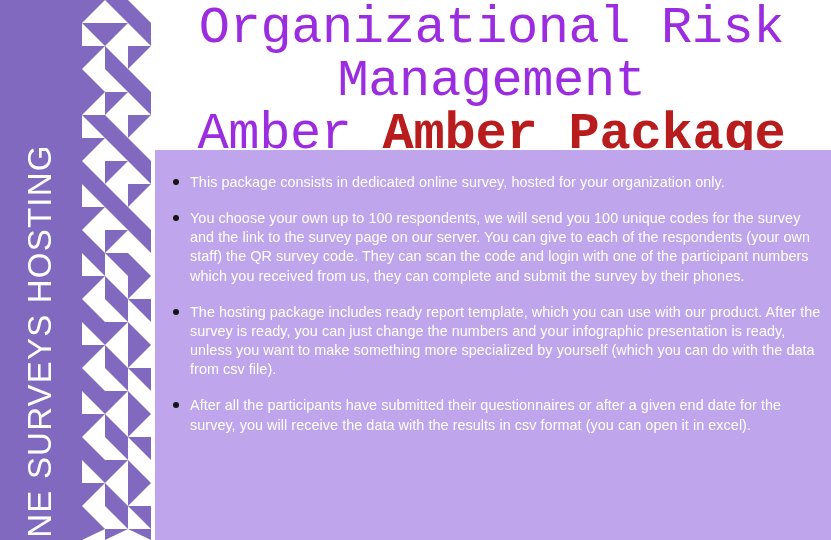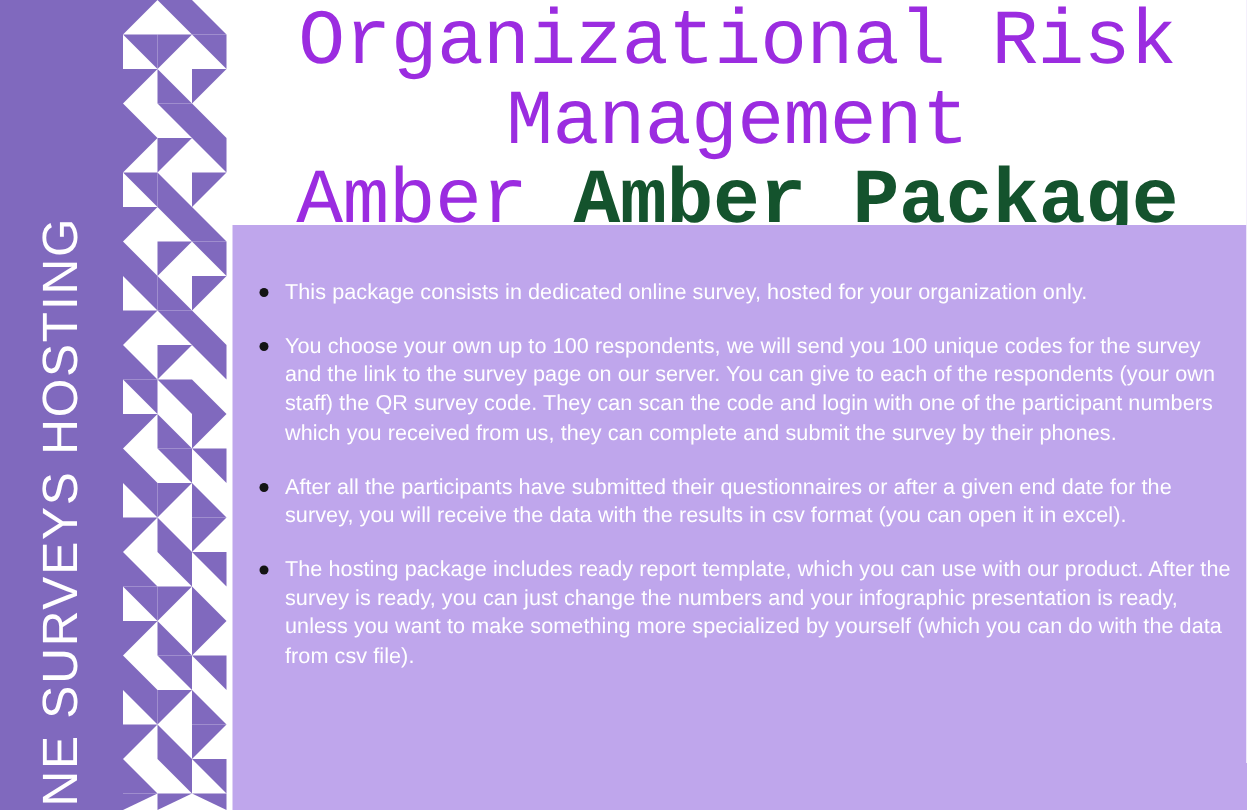--- a/index.html
+++ b/index.html
@@ -83,21 +83,21 @@
     padding: 2px 14px 0 14px;
     font-family: Liberation Mono, monospace;
     font-size: 52px;
     line-height: 1.02;
     font-weight: 400;
     color: #9b2ce0;
     letter-spacing: -0.4px;
   }
   .headline .emph {
     font-weight: 700;
-    color: #14532d;
+    color: #b91c1c;
     letter-spacing: -0.2px;
   }
   .price-line {
     margin: 9px 0 0 0;
     font-family: "Liberation Serif", serif;
     font-size: 20px;
     font-weight: 700;
     color: #c9234a;
     letter-spacing: 0.2px;
   }
@@ -112,21 +112,21 @@
 
   
   .content-panel {
     position: absolute;
     left: 155px;
     top: 150px;
     width: 676px;
     height: 390px;
     background: #bfa6ec;
     box-sizing: border-box;
-    padding: 36px 8px 0 12px;
+    padding: 23px 8px 0 12px;
   }
   .bullet-list {
     margin: 0;
     padding: 0;
     list-style: none;
   }
   .bullet-item {
     position: relative;
     margin: 0 0 17px 0;
     padding-left: 23px;
@@ -275,22 +275,22 @@
       <li class="bullet-item">
         <span class="bullet-dot"></span>
         <span>This package consists in dedicated online survey, hosted for your organization only.</span>
       </li>
       <li class="bullet-item">
         <span class="bullet-dot"></span>
         <span>You choose your own up to 100 respondents, we will send you 100 unique codes for the survey and the link to the survey page on our server. You can give to each of  the respondents (your own staff) the QR survey code. They can scan the code and login with one of the participant numbers which you received from us, they can complete and submit the survey by their phones.</span>
       </li>
       <li class="bullet-item">
         <span class="bullet-dot"></span>
+        <span>The hosting package includes ready report template, which you can use with our product. After the survey is ready, you can just change the numbers and your infographic presentation is ready, unless you want to make something more specialized by yourself (which you can do with the data from csv file).</span>
+      </li>
+      <li class="bullet-item">
+        <span class="bullet-dot"></span>
         <span>After all the participants have submitted their questionnaires or after a given end date for the survey, you will receive the data with the results in csv format (you can open it in excel).</span>
       </li>
-      <li class="bullet-item">
-        <span class="bullet-dot"></span>
-        <span>The hosting package includes ready report template, which you can use with our product. After the survey is ready, you can just change the numbers and your infographic presentation is ready, unless you want to make something more specialized by yourself (which you can do with the data from csv file).</span>
-      </li>
     </ul>
   </div>
 
 </div>
 
 </body></html>

